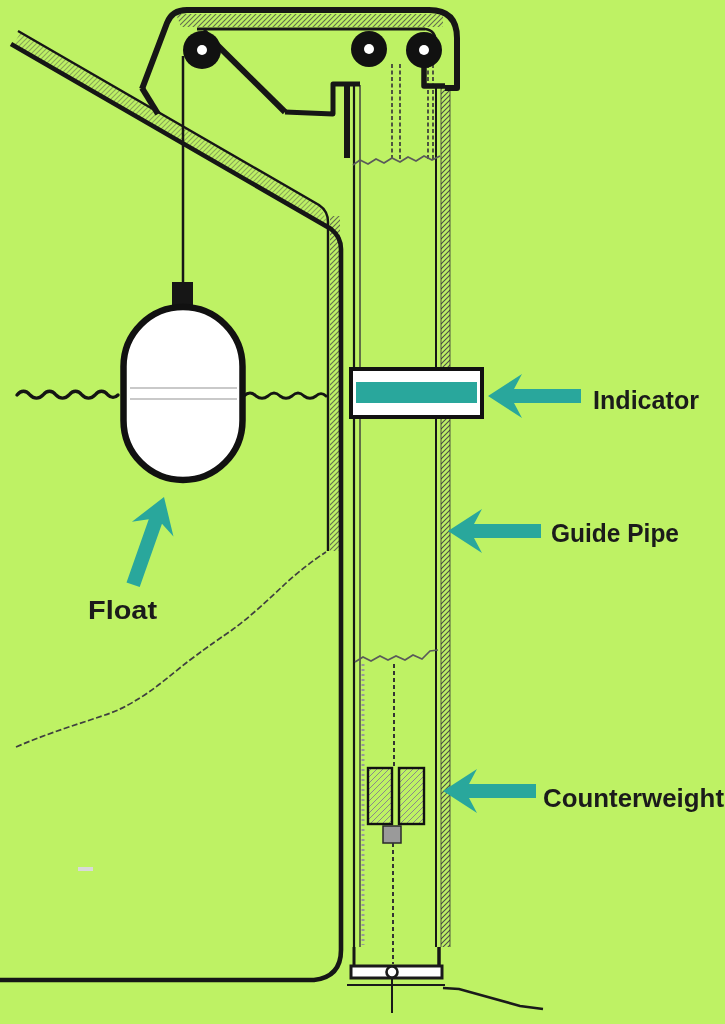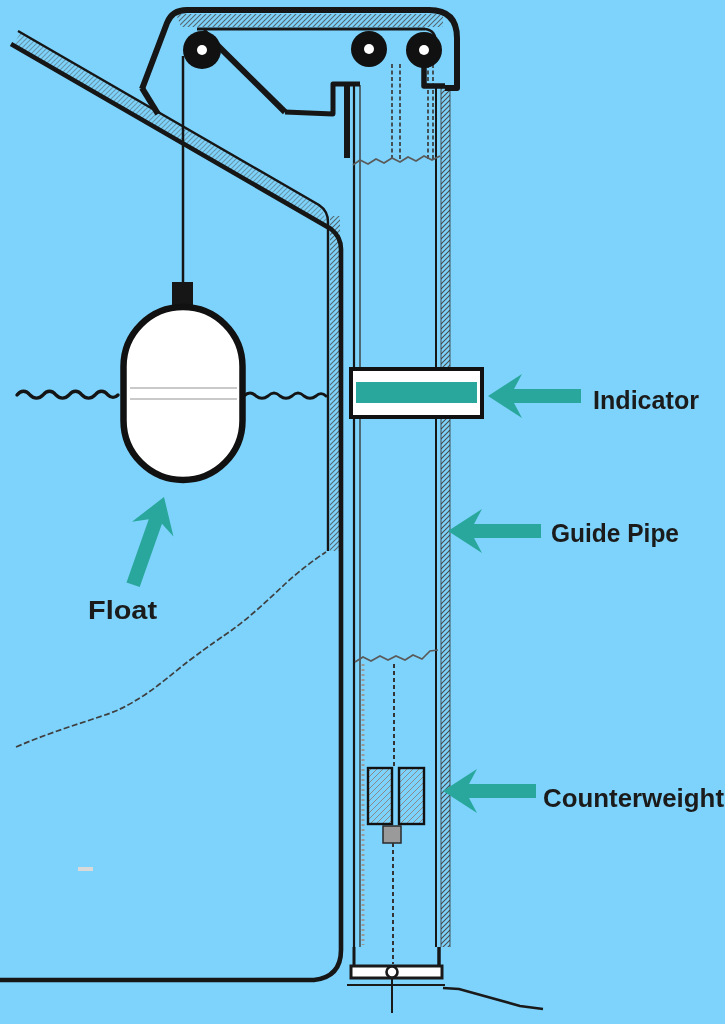--- a/index.html
+++ b/index.html
@@ -1,17 +1,17 @@
 <!DOCTYPE html>
 <html><head>
 <meta charset="utf-8">
 <style>
   html,body{margin:0;padding:0;background:#ffffff;}
   body{width:725px;height:1024px;overflow:hidden;}
-  .canvas{position:relative;width:725px;height:1024px;background:#7dd3fc;}
+  .canvas{position:relative;width:725px;height:1024px;background:#bef264;}
   svg{display:block;}
   .label{
     font-family:"Liberation Sans",sans-serif;
     font-weight:700;
     font-size:26px;
     fill:#1b1b1b;
   }
 </style>
 </head>
 <body>

